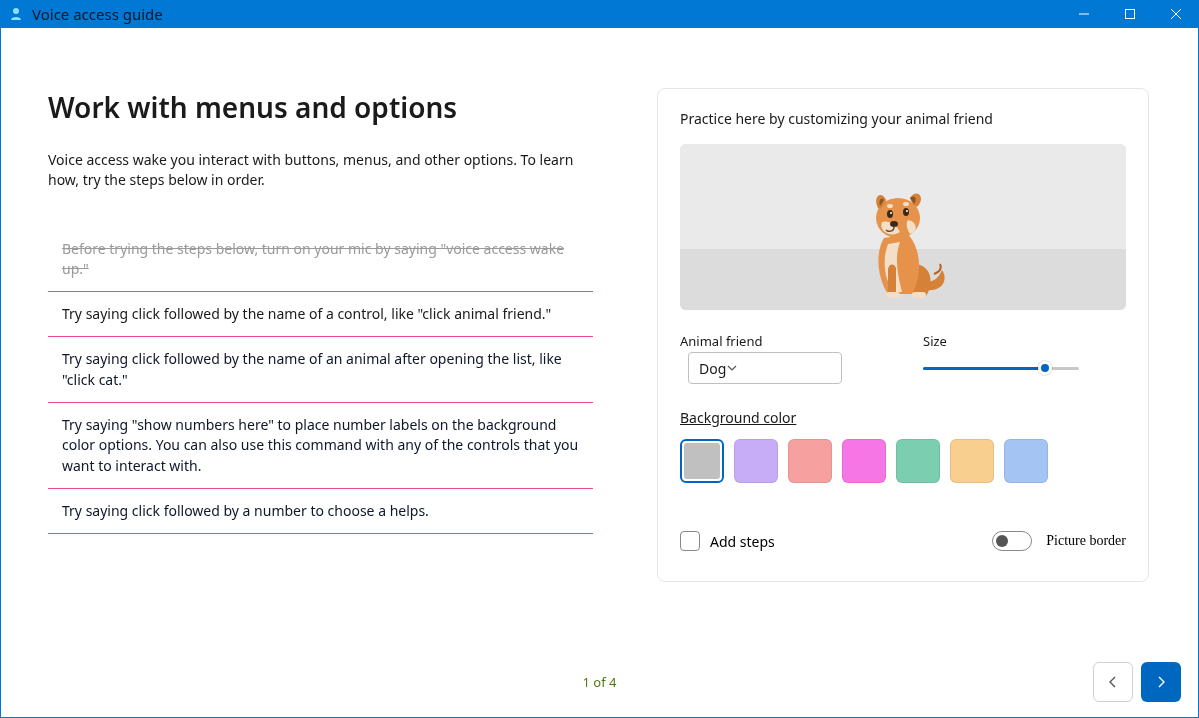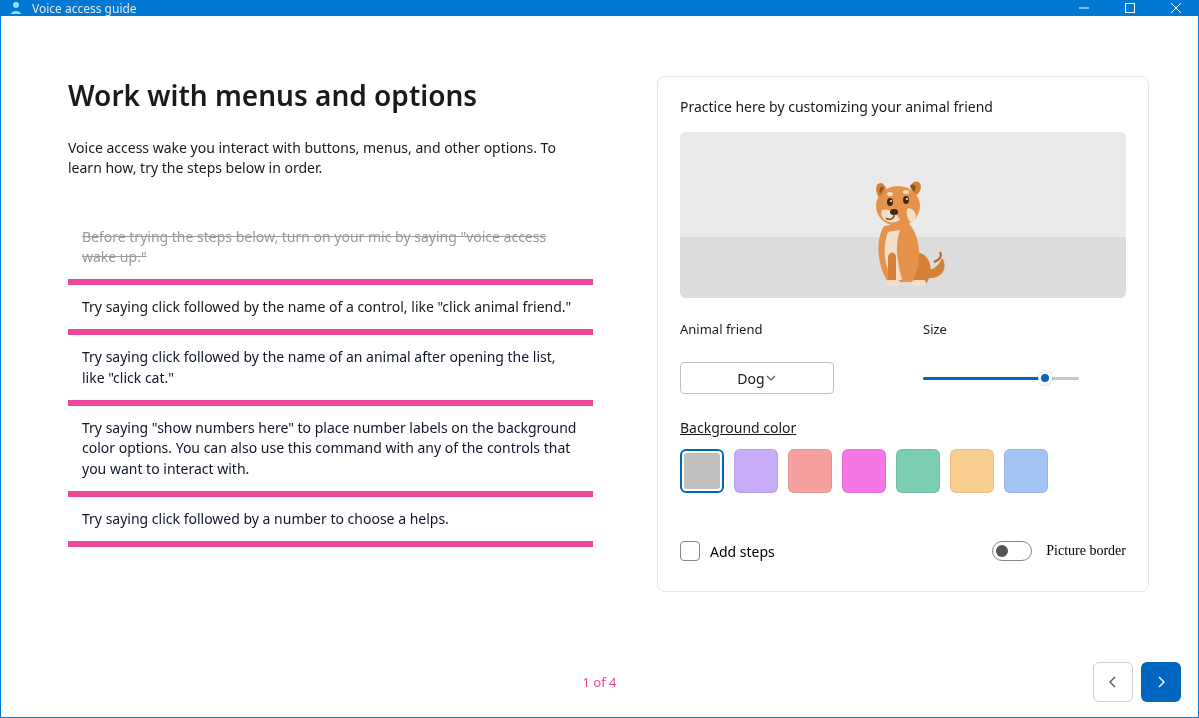--- a/index.html
+++ b/index.html
@@ -5,26 +5,26 @@
   * { box-sizing: border-box; margin: 0; padding: 0; }
   body {
     font-family: "Segoe UI", -apple-system, system-ui, sans-serif;
     background: #ffffff;
     width: 1199px;
     height: 718px;
     overflow: hidden;
     position: relative;
   }
   .titlebar {
-    height: 16px;
+    height: 28px;
     background: #0078d4;
     display: flex;
     align-items: center;
-    color: #e5e5e5;
-    font-size: 12px;
+    color: #0f172a;
+    font-size: 15px;
     padding-left: 8px;
     position: relative;
   }
   .titlebar .app-icon {
     width: 16px; height: 16px;
     margin-right: 8px;
     display: inline-flex;
     align-items: center; justify-content: center;
   }
   .titlebar .win-controls {
@@ -33,21 +33,21 @@
     height: 100%;
     display: flex;
   }
   .titlebar .win-btn {
     width: 46px; height: 100%;
     display: flex; align-items: center; justify-content: center;
     color: #fff;
   }
   .content {
     display: flex;
-    padding: 60px 50px 0 68px;
+    padding: 60px 50px 0 48px;
     gap: 64px;
   }
   .left-col {
     flex: 1;
     max-width: 560px;
   }
   h1 {
     font-size: 28px;
     font-weight: 600;
     color: #1a1a1a;
@@ -57,21 +57,21 @@
     font-size: 14px;
     color: #1a1a1a;
     line-height: 1.45;
     margin-bottom: 36px;
   }
   .steps {
     border-top: none;
   }
   .step {
     padding: 12px 14px;
-    border-bottom: 6px solid #ec4899;
+    border-bottom: 1px solid #ec4899;
     font-size: 14px;
     line-height: 1.45;
   }
   .step.done {
     color: #9a9a9a;
     text-decoration: line-through;
   }
   .step.current {
     color: #1a1a1a;
   }
@@ -117,35 +117,36 @@
   .preview svg { position: relative; z-index: 2; }
   .control-row {
     display: flex;
     gap: 40px;
     margin-bottom: 24px;
   }
   .control-col { flex:1; }
   .control-label {
     font-size: 13px;
     color: #1a1a1a;
-    margin-bottom: 24px;
+    margin-bottom: 2px;
     display:block;
   }
   .combo {
     width: 154px;
     height: 32px;
     border: 1px solid #c0c0c0;
     border-radius: 4px;
     background: #fff;
     display:flex;
     align-items:center;
-    justify-content: center;
+    justify-content: flex-start;
     padding: 0 10px;
     font-size: 14px;
     color: #1a1a1a;
+    margin-left: 8px;
   }
   .combo .chev {
     width:12px; height:12px;
     display:inline-flex;
     align-items:center; justify-content:center;
   }
   .slider-wrap {
     display:flex;
     align-items:center;
     height: 32px;
@@ -238,21 +239,21 @@
     position:absolute;
     bottom: 16px;
     left: 0; right: 0;
     display:flex;
     align-items:center;
     justify-content: center;
     height: 40px;
   }
   .page-ind {
     font-size: 13px;
-    color: #ec4899;
+    color: #4d7c0f;
   }
   .nav-btns {
     position:absolute;
     right: 18px;
     bottom: 0;
     display:flex;
     gap: 8px;
   }
   .nav-btn {
     width: 40px; height: 40px;

